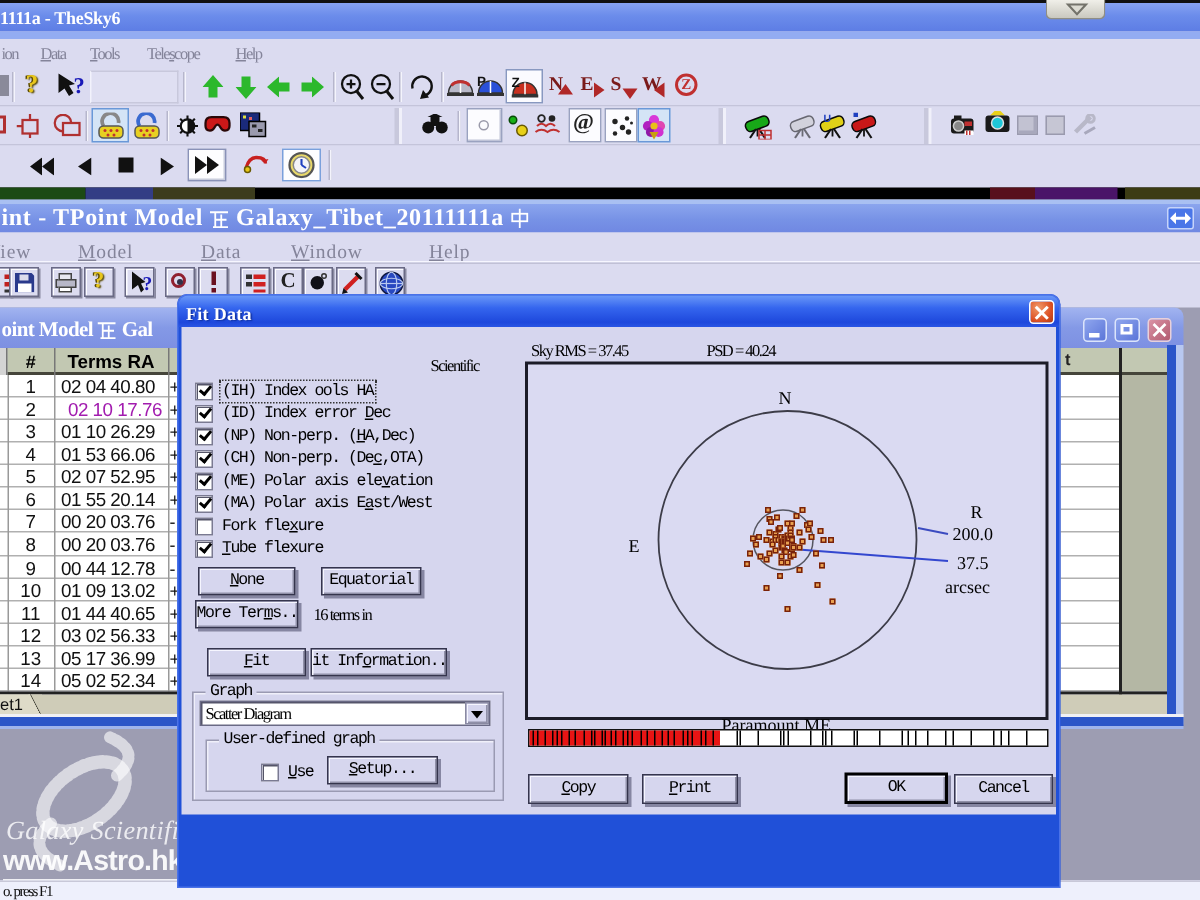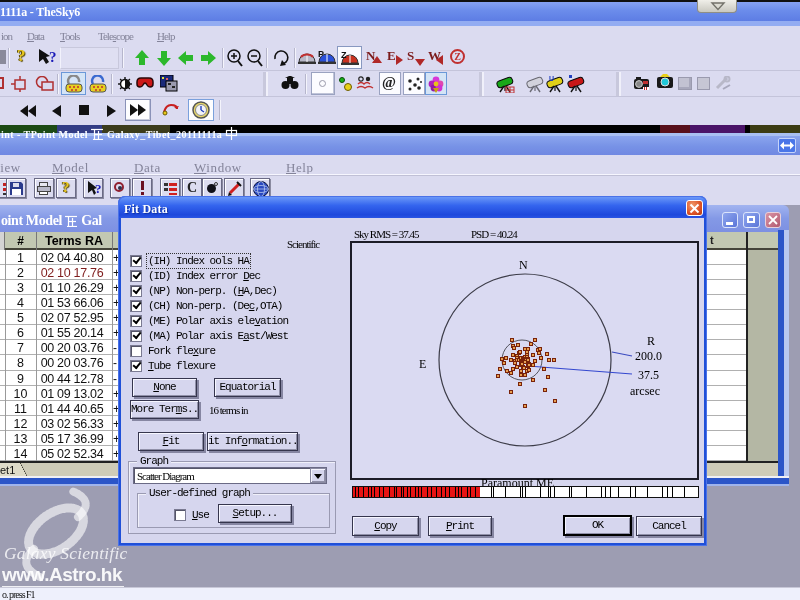--- a/index.html
+++ b/index.html
@@ -320,21 +320,21 @@
 <div class="a" style="left:0;top:125px;width:800px;height:8px;background:#000"></div>
 <div class="a" style="left:0;top:125px;width:57px;height:8px;background:#1c4a14"></div>
 <div class="a" style="left:57px;top:125px;width:45px;height:8px;background:#333d85"></div>
 <div class="a" style="left:102px;top:125px;width:68px;height:8px;background:#3c3c1c"></div>
 <div class="a" style="left:660px;top:125px;width:30px;height:8px;background:#58101c"></div>
 <div class="a" style="left:690px;top:125px;width:55px;height:8px;background:#4a1468"></div>
 <div class="a" style="left:750px;top:125px;width:50px;height:8px;background:#3c3c14"></div>
 
 <div class="a" style="left:0;top:133px;width:800px;height:3px;background:#a9c0f2"></div>
 <div class="a" style="left:0;top:136px;width:800px;height:19px;background:linear-gradient(180deg,#8ba5ee 0%,#7792e6 55%,#7088e2 100%)"></div>
-<div class="a mono wt" style="left:1px;top:127px;font-size:10px;letter-spacing:.45px">int - TPoint Model <svg width="13" height="13" style="vertical-align:-2px">
+<div class="a mono wt" style="left:1px;top:137px;font-size:16px;letter-spacing:.45px">int - TPoint Model <svg width="13" height="13" style="vertical-align:-2px">
       <g stroke="#fff" stroke-width="1.2">
         <line x1="0" y1="2.5" x2="12" y2="2.5"></line>
         <line x1="3.5" y1="2.5" x2="3.5" y2="13"></line>
         <line x1="3.5" y1="7.5" x2="11" y2="7.5"></line>
         <line x1="7.5" y1="4" x2="7.5" y2="12.5"></line>
         <line x1="2" y1="12.5" x2="12" y2="12.5"></line>
       </g>
     </svg> Galaxy_Tibet_20111111a <svg width="13" height="13" style="vertical-align:-2px">
       <g stroke="#fff" stroke-width="1.2" fill="none">
         <rect x="1.5" y="3.5" width="10" height="5"></rect>
@@ -477,21 +477,21 @@
   <div class="a" style="left:112px;top:27px;width:1px;height:18px;background:#777"></div>
 
   <div class="a" id="ltab" style="left:0;top:45px;width:118px;height:211px;background:#fff">
       <div class="a" style="left:0;top:0px;width:118px;height:15px;border-bottom:1px solid #b0b0b0">
         <span class="a sans" style="left:5px;width:31px;text-align:center;top:1px;font-size:12.5px;color:#111">1</span>
         <span class="a sans" style="left:36px;width:72px;text-align:center;top:1px;font-size:12.5px;color:#111;letter-spacing:-.3px">02 04 40.80</span>
         <span class="a sans" style="left:113px;top:1px;font-size:12px;color:#111">+</span>
       </div>
       <div class="a" style="left:0;top:15px;width:118px;height:15px;border-bottom:1px solid #b0b0b0">
         <span class="a sans" style="left:5px;width:31px;text-align:center;top:1px;font-size:12.5px;color:#111">2</span>
-        <span class="a sans" style="left:36px;width:72px;text-align:center;top:1px;font-size:12.5px;color:#7f1d1d;letter-spacing:-.3px">02 10 17.76</span>
+        <span class="a sans" style="left:36px;width:72px;text-align:right;top:1px;font-size:12.5px;color:#a21caf;letter-spacing:-.3px">02 10 17.76</span>
         <span class="a sans" style="left:113px;top:1px;font-size:12px;color:#111">+</span>
       </div>
       <div class="a" style="left:0;top:30px;width:118px;height:15px;border-bottom:1px solid #b0b0b0">
         <span class="a sans" style="left:5px;width:31px;text-align:center;top:1px;font-size:12.5px;color:#111">3</span>
         <span class="a sans" style="left:36px;width:72px;text-align:center;top:1px;font-size:12.5px;color:#111;letter-spacing:-.3px">01 10 26.29</span>
         <span class="a sans" style="left:113px;top:1px;font-size:12px;color:#111">+</span>
       </div>
       <div class="a" style="left:0;top:45px;width:118px;height:15px;border-bottom:1px solid #b0b0b0">
         <span class="a sans" style="left:5px;width:31px;text-align:center;top:1px;font-size:12.5px;color:#111">4</span>
         <span class="a sans" style="left:36px;width:72px;text-align:center;top:1px;font-size:12.5px;color:#111;letter-spacing:-.3px">01 53 66.06</span>
@@ -583,21 +583,21 @@
   <div class="a sans" style="left:0;top:259px;font-size:11px;color:#111">et1</div>
 
   <div class="a" style="left:0;top:271px;width:789px;height:2px;background:#f0f0f4"></div>
   <div class="a" style="left:0;top:273px;width:789px;height:6px;background:#2b55c8"></div>
   <div class="a" style="left:0;top:279px;width:789px;height:2px;background:#9fb4ec"></div>
 </div>
 
 <div class="a" style="left:0;top:587px;width:800px;height:13px;background:#eef0fc;border-top:1px solid #c8c8d8"></div>
 <div class="a mono" style="left:2px;top:589px;font-size:10px;letter-spacing:-1px;color:#111">o. press F1</div>
 
-<div class="a" id="dlg" style="left:118px;top:196px;width:589px;height:350px;background:#2050d8;border-radius:7px 7px 0 0;box-shadow:inset 0 0 0 1px #4a72e8">
+<div class="a" id="dlg" style="left:118px;top:196px;width:589px;height:396px;background:#2050d8;border-radius:7px 7px 0 0;box-shadow:inset 0 0 0 1px #4a72e8">
 
  <div class="a" style="left:1px;top:1px;width:587px;height:21px;border-radius:6px 6px 0 0;background:linear-gradient(180deg,#6a98f8 0%,#3465ee 40%,#1e48dc 85%,#2a55e4 100%)"></div>
  <div class="a mono wt" style="left:6px;top:6px;font-size:12px;letter-spacing:.2px;text-shadow:1px 1px 1px #1030a0">Fit Data</div>
  <div class="a" style="left:568px;top:4px;width:17px;height:16px;border:1px solid #fff;border-radius:3px;background:radial-gradient(circle at 35% 30%,#f09a6a,#dd5226 60%,#b03a10)">
       <svg width="11" height="11" style="position:absolute;left:2px;top:2px">
         <g stroke="#fff" stroke-width="2">
           <line x1="1.5" y1="1.5" x2="9.5" y2="9.5"></line>
           <line x1="9.5" y1="1.5" x2="1.5" y2="9.5"></line>
         </g>
       </svg>

